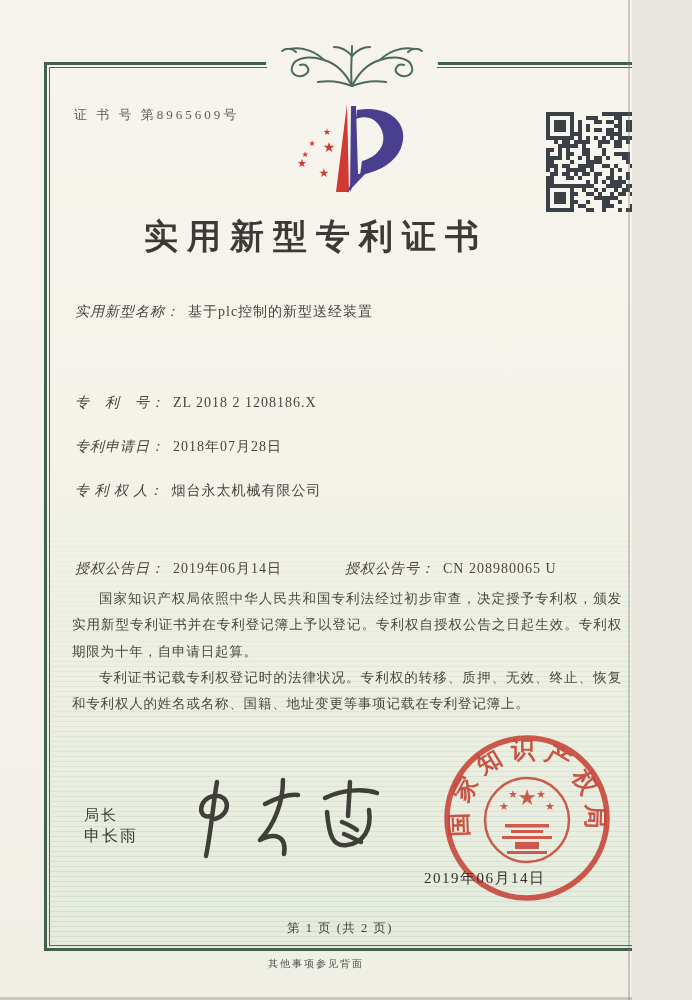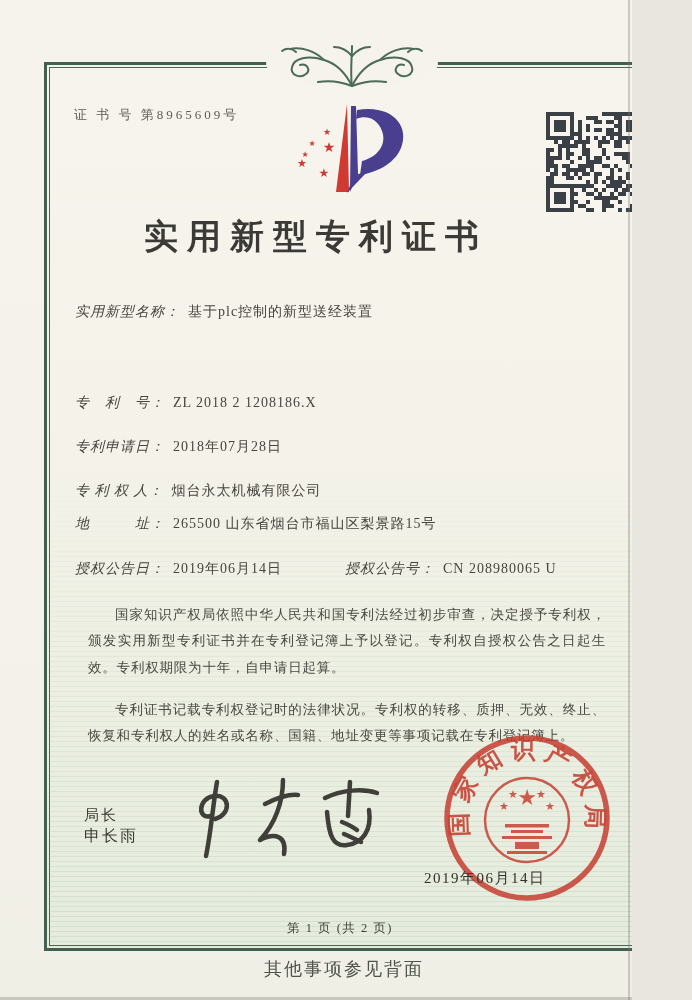--- a/index.html
+++ b/index.html
@@ -36,28 +36,28 @@
   }
   .field-row{position:absolute;left:75px;font-size:14px;letter-spacing:1px;white-space:nowrap;color:#47453f;}
   .flabel{margin-right:8px;font-style:italic;}
   .row-name{top:303px}.row-inventor{top:349px}.row-patno{top:394px}
   .row-appdate{top:438px}.row-owner{top:482px}.row-addr{top:515px}.row-grant{top:560px}
   .grant-no{position:absolute;left:242px;margin-left:28px;}
   .paragraphs{
     position:absolute;left:72px;top:586px;width:550px;
     font-size:13.5px;line-height:1.95;letter-spacing:.8px;text-align:justify;color:#4a4842;
   }
-  .paragraphs p{margin:16px;text-indent:2em;}
+  .paragraphs p{margin:0;text-indent:2em;}
   .signer-title{position:absolute;left:84px;top:806px;font-size:15px;letter-spacing:2px;color:#3c3b36;}
   .signer-name{position:absolute;left:84px;top:826px;font-size:16px;letter-spacing:2px;color:#3c3b36;}
   .signature{position:absolute;left:185px;top:770px;width:210px;height:100px;}
   .seal{position:absolute;left:417px;top:708px;width:220px;height:220px;opacity:.92;}
   .seal-date{position:absolute;left:424px;top:869px;font-size:15px;letter-spacing:1.5px;color:#33312c;z-index:5;}
   .page-indicator{position:absolute;left:0;top:920px;width:100%;text-align:center;font-size:12.5px;letter-spacing:1.5px;color:#42413c;padding-left:24px;}
-  .back-note{position:absolute;left:0;top:957px;width:100%;text-align:center;font-size:18px;letter-spacing:2px;color:#4e544c;margin-left:28px;}
+  .back-note{position:absolute;left:0;top:957px;width:100%;text-align:center;font-size:10px;letter-spacing:2px;color:#4e544c;}
 </style>
 </head>
 <body>
 
 <div class="page">
 
   <div class="frame">
     <div class="frame-inner"></div>
   </div>
   <div class="wave"></div>
@@ -112,23 +112,20 @@
   </div>
   <div class="field-row row-patno">
     <span class="flabel">专　利　号：</span><span class="fvalue">ZL 2018 2 1208186.X</span>
   </div>
   <div class="field-row row-appdate">
     <span class="flabel">专利申请日：</span><span class="fvalue">2018年07月28日</span>
   </div>
   <div class="field-row row-owner">
     <span class="flabel">专 利 权 人：</span><span class="fvalue">烟台永太机械有限公司</span>
   </div>
-  <div class="field-row row-addr">
-    <span class="flabel">地　　　址：</span><span class="fvalue">265500 山东省烟台市福山区梨景路15号</span>
-  </div>
 
   <div class="field-row row-grant">
     <span class="flabel">授权公告日：</span><span>2019年06月14日</span>
     <span class="grant-no">
       <span class="flabel">授权公告号：</span><span>CN 208980065 U</span>
     </span>
   </div>
 
   <div class="paragraphs">
     <p>国家知识产权局依照中华人民共和国专利法经过初步审查，决定授予专利权，颁发实用新型专利证书并在专利登记簿上予以登记。专利权自授权公告之日起生效。专利权期限为十年，自申请日起算。</p>

